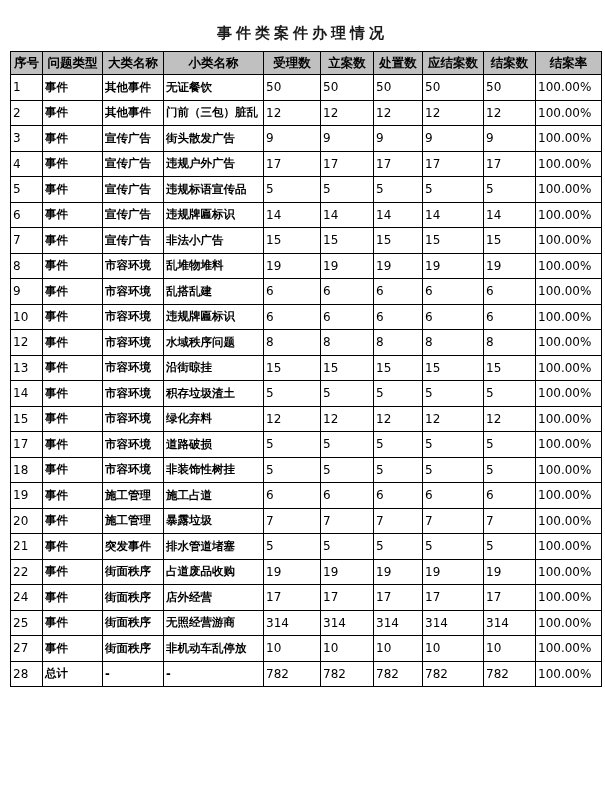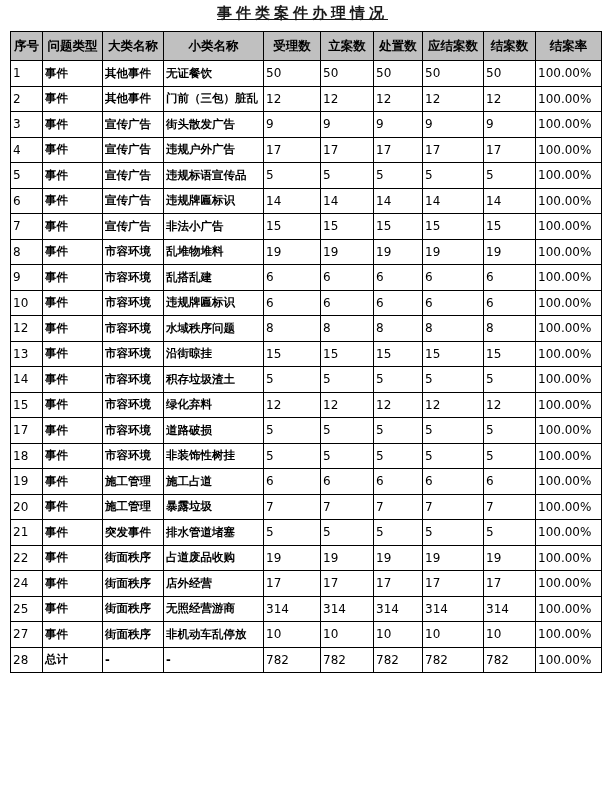--- a/index.html
+++ b/index.html
@@ -13,39 +13,38 @@
     width: 605px;
     height: 789px;
     background: #ffffff;
     overflow: hidden;
   }
   .title {
     text-align: center;
     font-size: 15px;
     font-weight: bold;
     letter-spacing: 4px;
-    padding-top: 4px;
+    padding-top: 24px;
     padding-bottom: 8px;
     color: #1a1a1a;
-    text-decoration: underline;
   }
   table.report {
     border-collapse: collapse;
     table-layout: fixed;
     margin-left: 10px;
     width: 591px;
     border: 1px solid #000000;
   }
   table.report th {
     background: #c0c0c0;
     border: 1px solid #000000;
     font-size: 12.5px;
     font-weight: bold;
     text-align: center;
-    height: 29px;
+    height: 23px;
     vertical-align: middle;
     padding: 0 1px;
     overflow: hidden;
     white-space: nowrap;
   }
   table.report td {
     border: 1px solid #000000;
     font-size: 12px;
     text-align: left;
     height: 25.5px;

